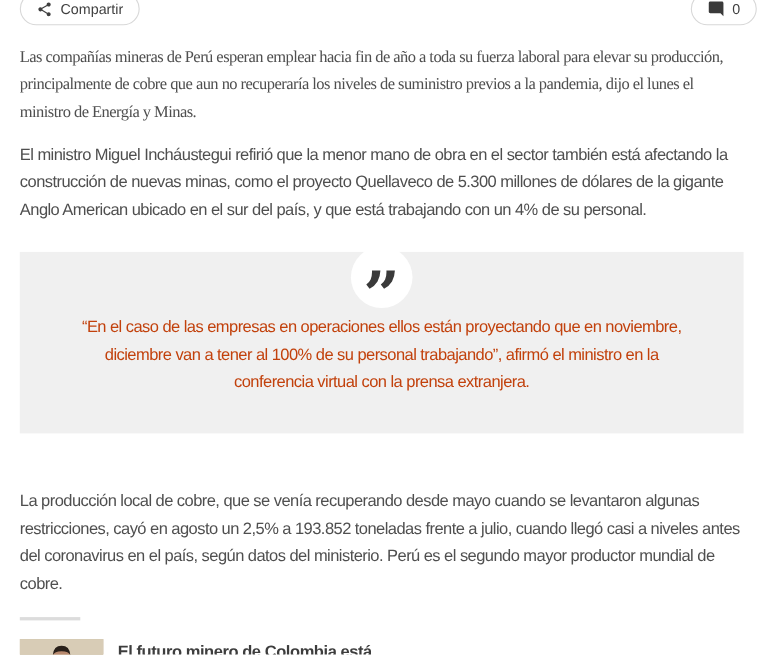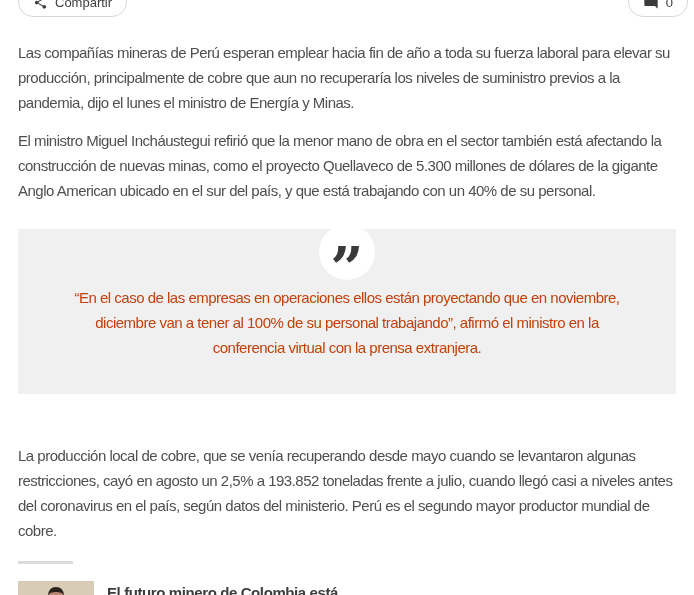--- a/index.html
+++ b/index.html
@@ -14,21 +14,21 @@
   .page {
     width: 694px;
     height: 595px;
     position: relative;
   }
 
   
   .toolbar {
     display: flex;
     justify-content: space-between;
-    align-items: flex-end;
+    align-items: flex-start;
     padding: 0 6px 0 18px;
     height: 24px;
   }
   .pill {
     position: relative;
     top: -7px;
     display: inline-flex;
     align-items: center;
     gap: 7px;
     height: 30px;
@@ -48,21 +48,21 @@
   .article {
     padding: 0 18px;
   }
   .para {
     margin: 0 0 13px 0;
     font-size: 15px;
     line-height: 25px;
     letter-spacing: -0.5px;
     color: #4f4f4f;
   }
-  .para:first-of-type { margin-top: 16px; }
+  .para:first-of-type { margin-top: 16px; font-family: Liberation Serif, serif; }
 
   
   .quote-box {
     position: relative;
     margin: 26px 0 0 0;
     background: #f0f0f0;
     padding: 56px 48px 34px 48px;
     box-sizing: border-box;
     min-height: 161px;
   }
@@ -161,21 +161,21 @@
         <svg viewBox="0 0 24 24" width="16" height="16" aria-hidden="true">
           <path fill="#3a3a3a" d="M20 2H4c-1.1 0-2 .9-2 2v12c0 1.1.9 2 2 2h14l4 4V4c0-1.1-.9-2-2-2z"></path>
         </svg>
       </span>
       <span>0</span>
     </button>
   </div>
 
   <div class="article">
     <p class="para">Las compañías mineras de Perú esperan emplear hacia fin de año a toda su fuerza laboral para elevar su producción, principalmente de cobre que aun no recuperaría los niveles de suministro previos a la pandemia, dijo el lunes el ministro de Energía y Minas.</p>
-    <p class="para">El ministro Miguel Incháustegui refirió que la menor mano de obra en el sector también está afectando la construcción de nuevas minas, como el proyecto Quellaveco de 5.300 millones de dólares de la gigante Anglo American ubicado en el sur del país, y que está trabajando con un 40% de su personal.</p>
+    <p class="para">El ministro Miguel Incháustegui refirió que la menor mano de obra en el sector también está afectando la construcción de nuevas minas, como el proyecto Quellaveco de 5.300 millones de dólares de la gigante Anglo American ubicado en el sur del país, y que está trabajando con un 4% de su personal.</p>
 
     <div class="quote-box">
       <div class="quote-circle">
         <span class="quote-glyph">”</span>
       </div>
       <p class="quote-text">“En el caso de las empresas en operaciones ellos están proyectando que en noviembre, diciembre van a tener al 100% de su personal trabajando”, afirmó el ministro en la conferencia virtual con la prensa extranjera.</p>
     </div>
 
     <p class="para after-quote">La producción local de cobre, que se venía recuperando desde mayo cuando se levantaron algunas restricciones, cayó en agosto un 2,5% a 193.852 toneladas frente a julio, cuando llegó casi a niveles antes del coronavirus en el país, según datos del ministerio. Perú es el segundo mayor productor mundial de cobre.</p>
   </div>

